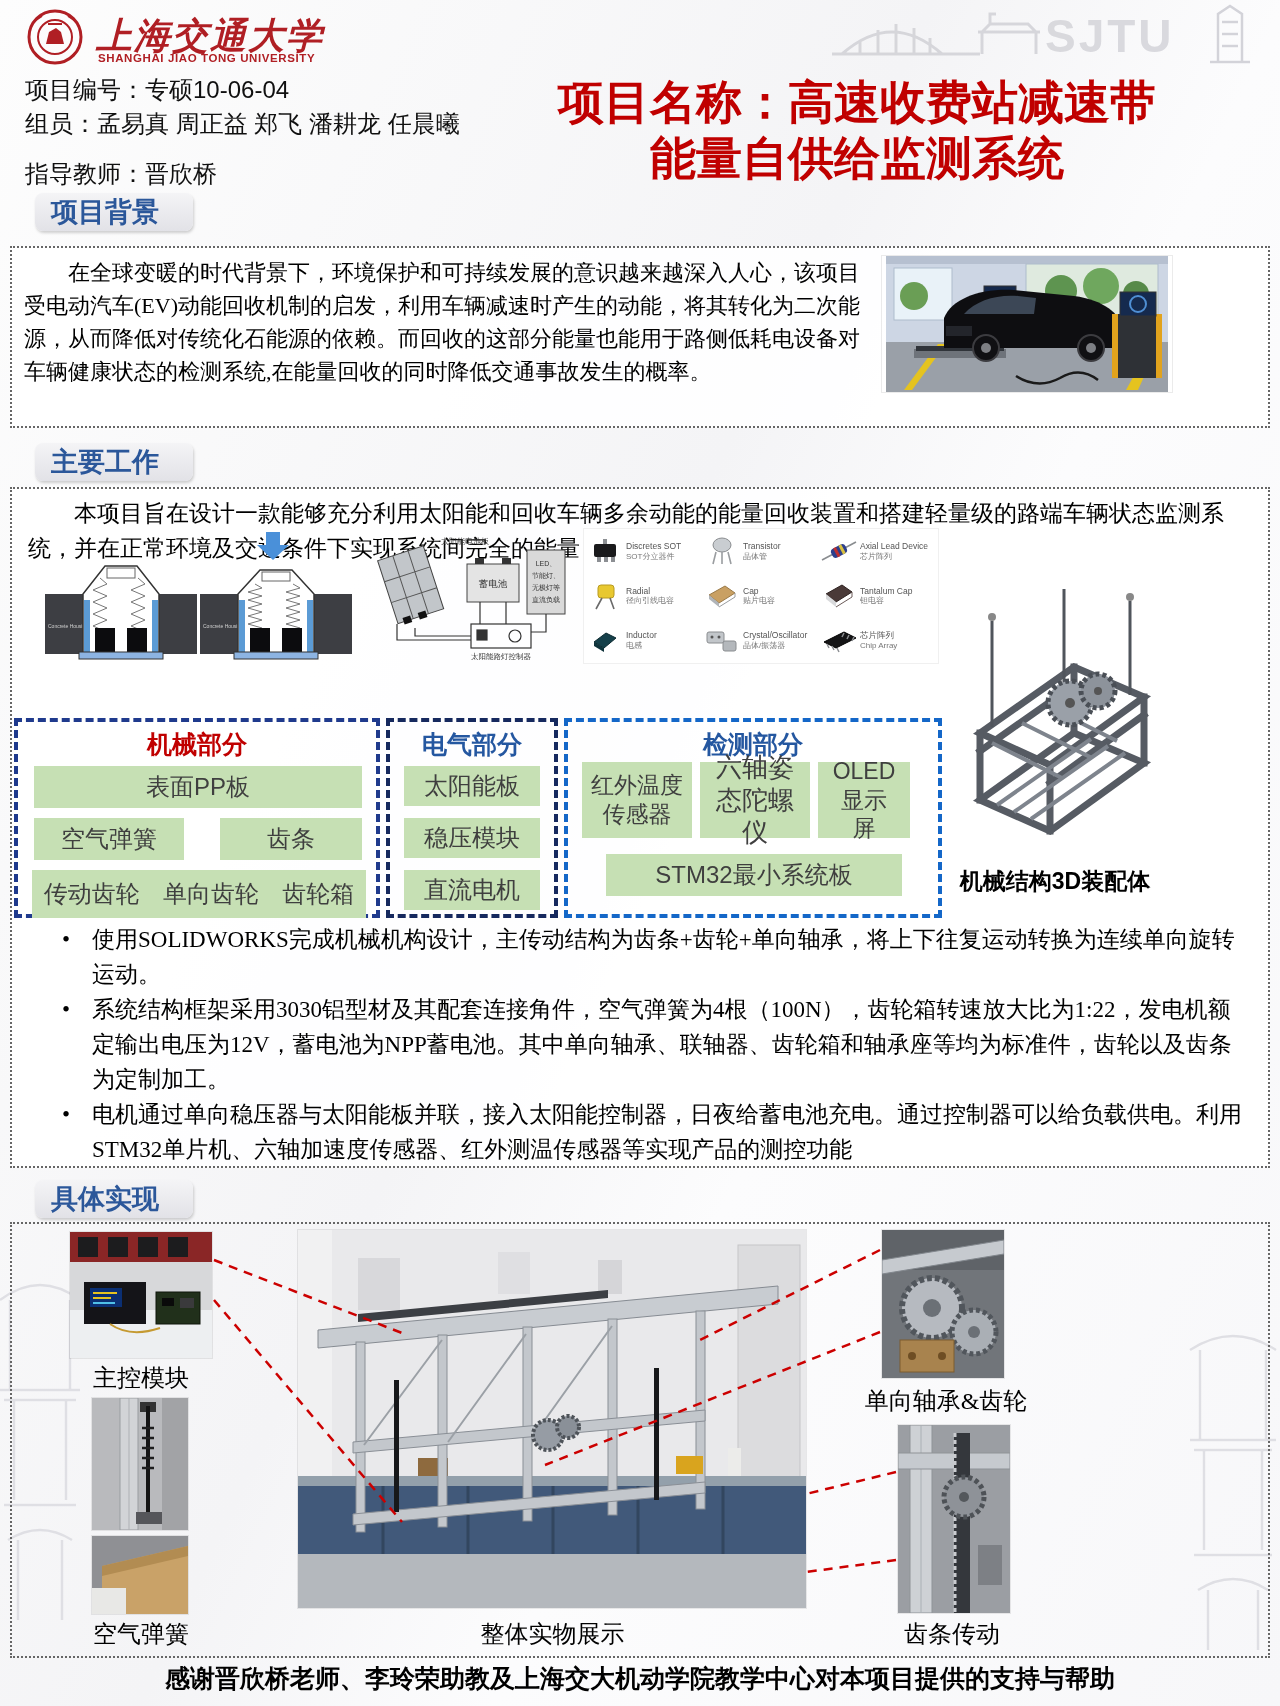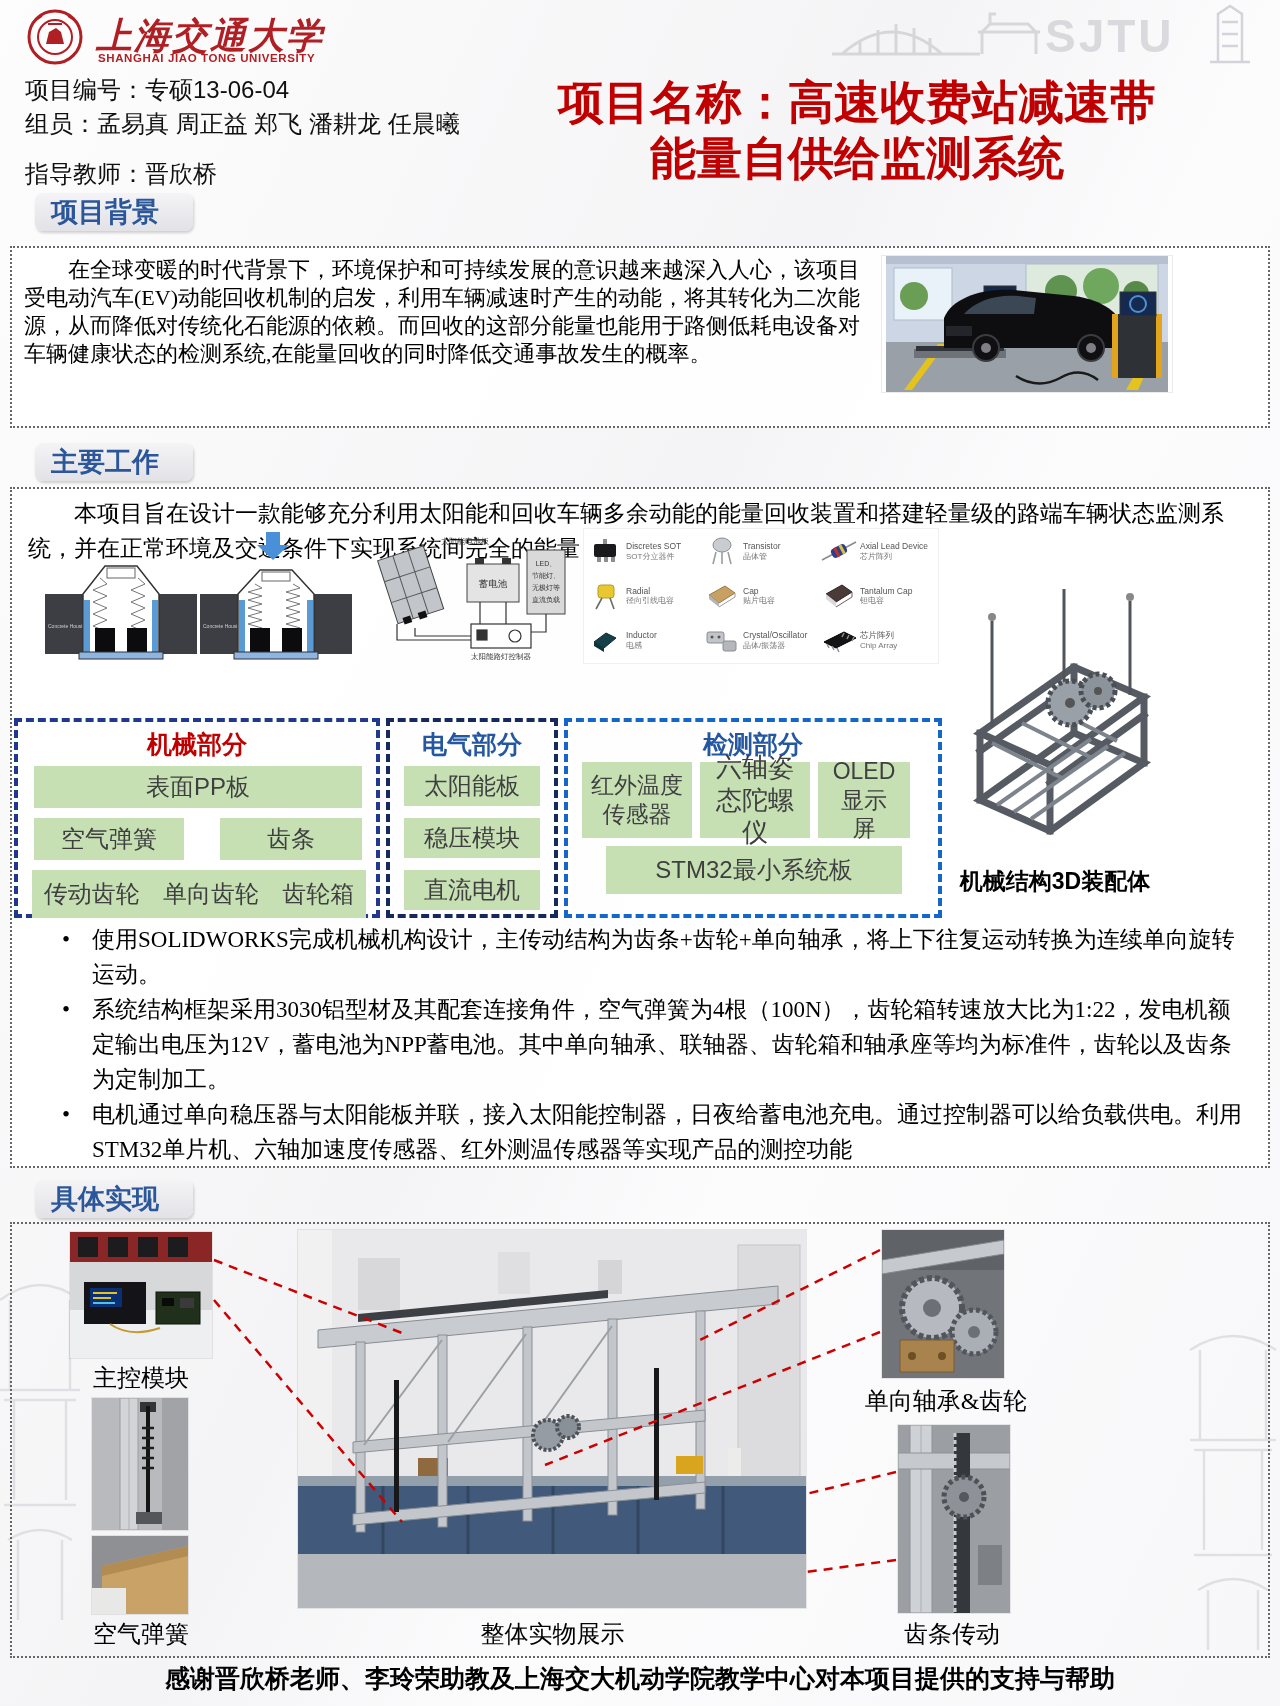--- a/index.html
+++ b/index.html
@@ -15,21 +15,21 @@
   .info-line{font-size:24px;color:#101010;}
   .title{width:790px;text-align:center;font-size:46px;font-weight:900;color:#c00000;line-height:1.22;}
 
   
   .badge{position:absolute;left:35px;height:38px;line-height:38px;padding:0 34px 0 16px;
     background:linear-gradient(180deg,#f4f4f6,#e2e2e7);border-radius:8px;color:#2b579a;
     font-weight:bold;font-size:27px;box-shadow:1px 2px 3px rgba(0,0,0,.18);}
 
   .dashbox{position:absolute;border:2px dotted #666;background:rgba(255,255,255,.9);box-sizing:border-box;}
 
-  .bodytext{font-family:"Liberation Serif",serif;font-size:22px;line-height:28px;color:#000;
+  .bodytext{font-family:"Liberation Serif",serif;font-size:22px;line-height:33px;color:#000;
     text-indent:2em;margin:0;}
 
   
   .part-box{position:absolute;border:4px dashed #203f94;box-sizing:border-box;background:transparent;}
   .pb-title{position:absolute;left:0;right:0;top:6px;text-align:center;font-size:25px;font-weight:bold;}
   .green{position:absolute;background:#c6e0b4;display:flex;align-items:center;justify-content:center;
     font-size:24px;color:#3f3f3f;text-align:center;line-height:1.25;box-sizing:border-box;}
   .caption-bold{font-size:23px;font-weight:bold;color:#000;text-align:center;}
 
   
@@ -88,21 +88,21 @@
   <svg class="abs" style="left:26px;top:8px;" width="58" height="58" viewBox="0 0 58 58">
     <circle cx="29" cy="29" r="26" fill="none" stroke="#b01f24" stroke-width="3"></circle>
     <circle cx="29" cy="29" r="17" fill="none" stroke="#b01f24" stroke-width="2"></circle>
     <path d="M20,36 L38,36 L35,24 L30,20 L23,24 Z" fill="#b01f24"></path>
     <path d="M22,16 L36,16" stroke="#b01f24" stroke-width="2"></path>
     <path d="M10,12 L16,8 M42,8 L48,12 M8,44 L14,50 M44,50 L50,44" stroke="#b01f24" stroke-width="2"></path>
   </svg>
   <div class="abs logo-cn" style="left:96px;top:12px;">上海交通大学</div>
   <div class="abs logo-en" style="left:98px;top:52px;">SHANGHAI JIAO TONG UNIVERSITY</div>
 
-  <div class="abs info-line" style="left:25px;top:74px;">项目编号：专硕13-06-04</div>
+  <div class="abs info-line" style="left:25px;top:74px;">项目编号：专硕10-06-04</div>
   <div class="abs info-line" style="left:25px;top:108px;">组员：孟易真 周正益 郑飞 潘耕龙 任晨曦</div>
   <div class="abs info-line" style="left:25px;top:158px;">指导教师：晋欣桥</div>
 
   <div class="abs title" style="left:462px;top:74px;">
     <div>项目名称：高速收费站减速带</div>
     <div>能量自供给监测系统</div>
   </div>
 
   <div class="badge" style="top:193px;">项目背景</div>
   <div class="dashbox" style="left:10px;top:246px;width:1260px;height:182px;"></div>
@@ -344,21 +344,21 @@
     <div class="pb-title" style="color:#2457a0;">电气部分</div>
     <div class="green" style="left:14px;top:44px;width:136px;height:40px;">太阳能板</div>
     <div class="green" style="left:14px;top:96px;width:136px;height:40px;">稳压模块</div>
     <div class="green" style="left:14px;top:148px;width:136px;height:40px;">直流电机</div>
   </div>
   <div class="part-box" style="left:564px;top:718px;width:378px;height:200px;border-color:#1467c8;">
     <div class="pb-title" style="color:#2457a0;">检测部分</div>
     <div class="green" style="left:14px;top:40px;width:110px;height:76px;font-size:23px;padding:0 6px;">红外温度传感器</div>
     <div class="green" style="left:132px;top:40px;width:110px;height:76px;font-size:26px;padding:0 6px;">六轴姿态陀螺仪</div>
     <div class="green" style="left:250px;top:40px;width:92px;height:76px;font-size:23px;padding:0 16px;">OLED显示屏</div>
-    <div class="green" style="left:38px;top:124px;width:296px;height:48px;">STM32最小系统板</div>
+    <div class="green" style="left:38px;top:132px;width:296px;height:42px;">STM32最小系统板</div>
   </div>
 
   <div class="bullets">
     <div class="bullet">
       <div class="bdot">•</div>
       <div class="btext">使用SOLIDWORKS完成机械机构设计，主传动结构为齿条+齿轮+单向轴承，将上下往复运动转换为连续单向旋转运动。</div>
     </div>
     <div class="bullet">
       <div class="bdot">•</div>
       <div class="btext">系统结构框架采用3030铝型材及其配套连接角件，空气弹簧为4根（100N），齿轮箱转速放大比为1:22，发电机额定输出电压为12V，蓄电池为NPP蓄电池。其中单向轴承、联轴器、齿轮箱和轴承座等均为标准件，齿轮以及齿条为定制加工。</div>

